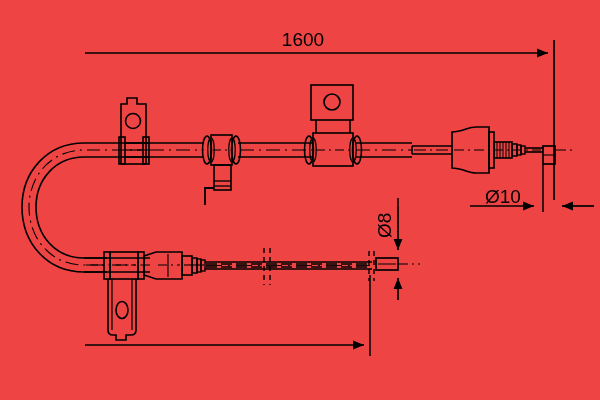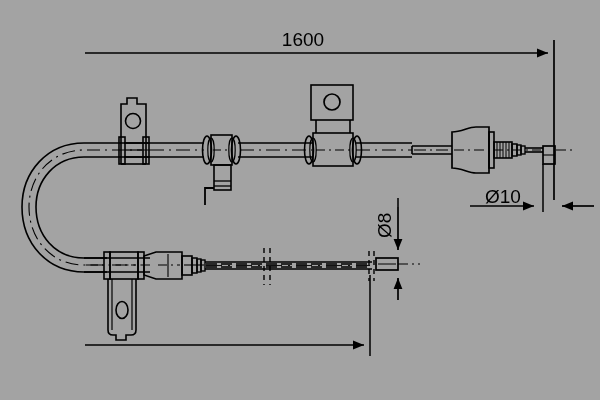--- a/index.html
+++ b/index.html
@@ -10,21 +10,21 @@
   body {
     width: 600px;
     height: 400px;
     font-family: "Liberation Sans", sans-serif;
     overflow: hidden;
   }
   #drawing-root {
     position: relative;
     width: 600px;
     height: 400px;
-    background: #a3a3a3;
+    background: #ef4444;
   }
   svg#tech-drawing {
     display: block;
     width: 600px;
     height: 400px;
   }
   .dim-text {
     font-family: "Liberation Sans", sans-serif;
     fill: #000000;
   }

